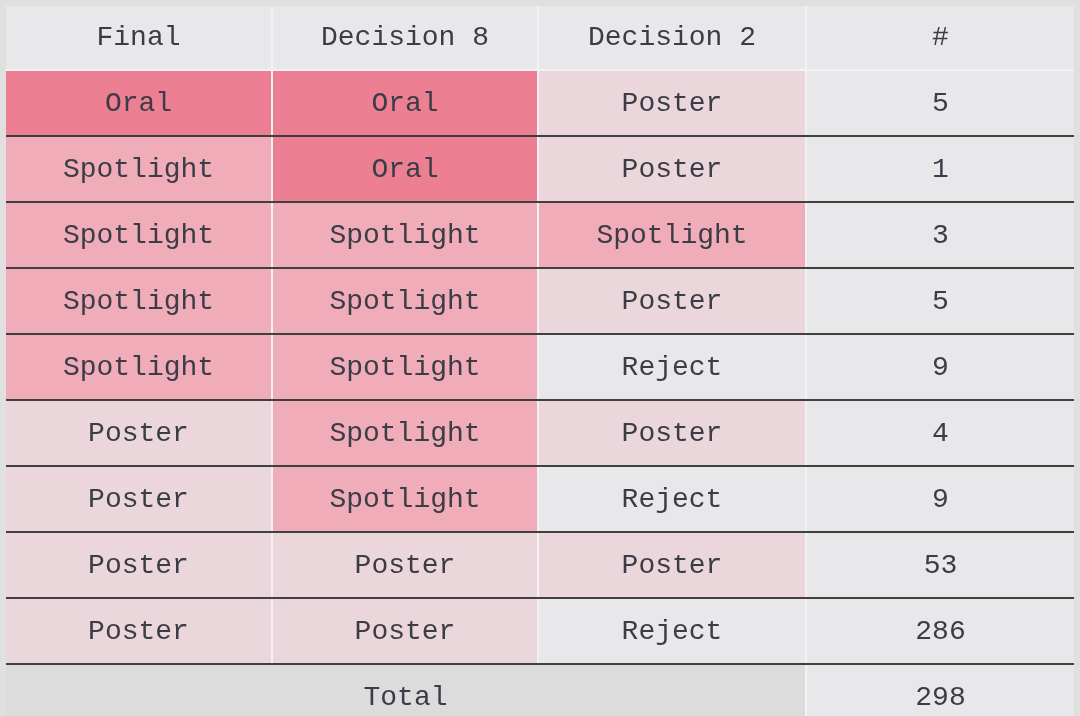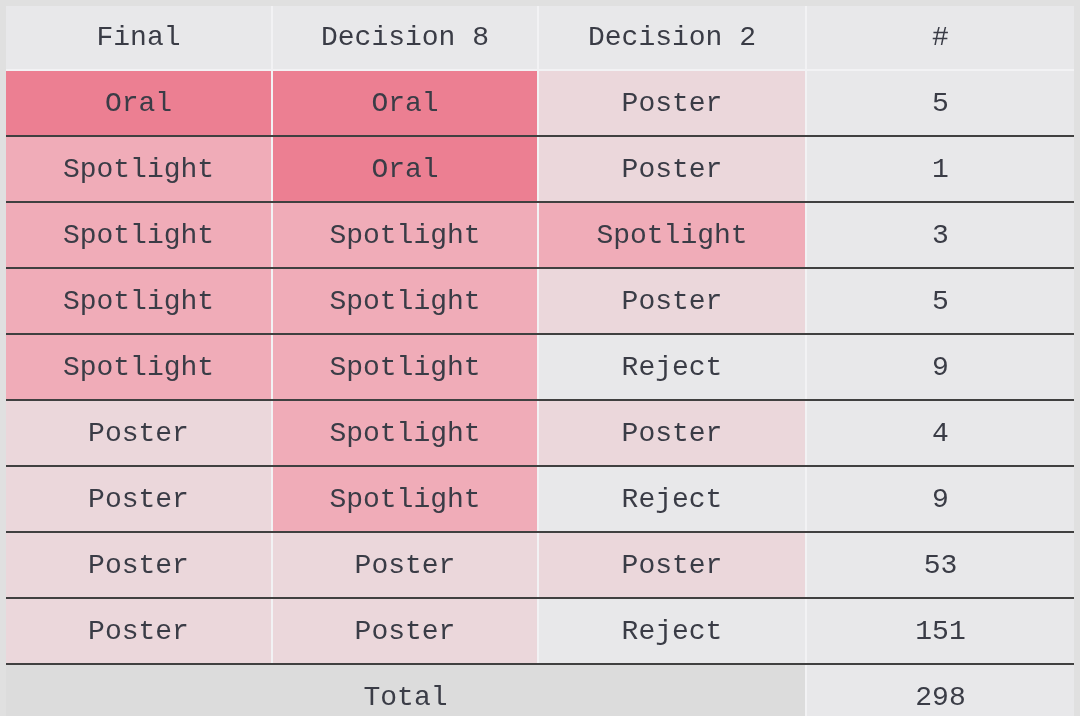--- a/index.html
+++ b/index.html
@@ -135,21 +135,21 @@
         <tr>
           <td class="v-poster">Poster</td>
           <td class="v-poster">Poster</td>
           <td class="v-poster">Poster</td>
           <td class="v-count">53</td>
         </tr>
         <tr>
           <td class="v-poster">Poster</td>
           <td class="v-poster">Poster</td>
           <td class="v-reject">Reject</td>
-          <td class="v-count">151</td>
+          <td class="v-count">286</td>
         </tr>
         <tr>
           <td class="v-total" colspan="3">Total</td>
           <td class="v-totalnum">298</td>
         </tr>
       </tbody>
   </table>
 </div>
 
 </body></html>

